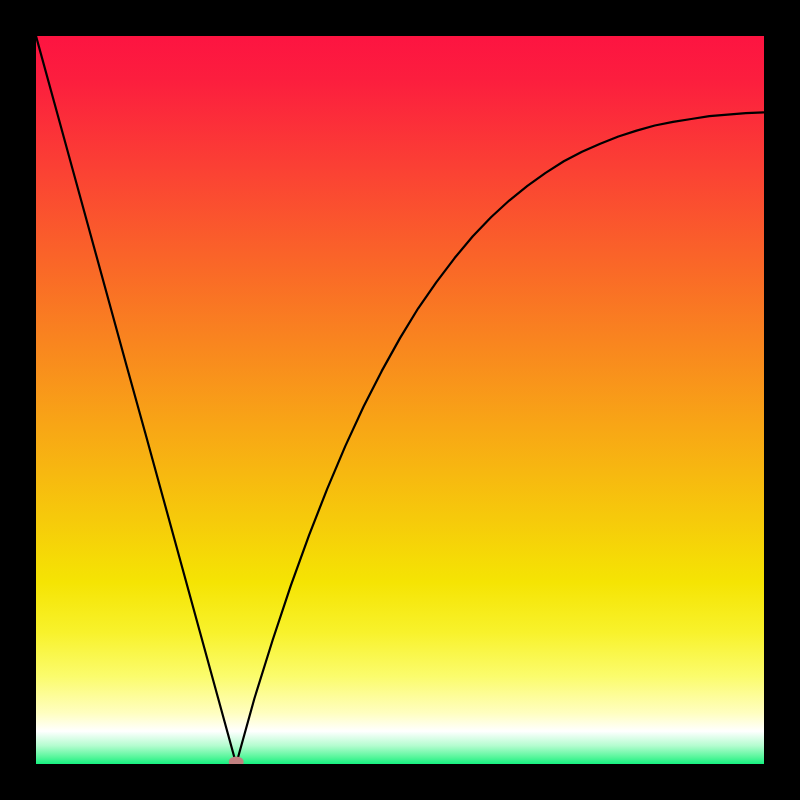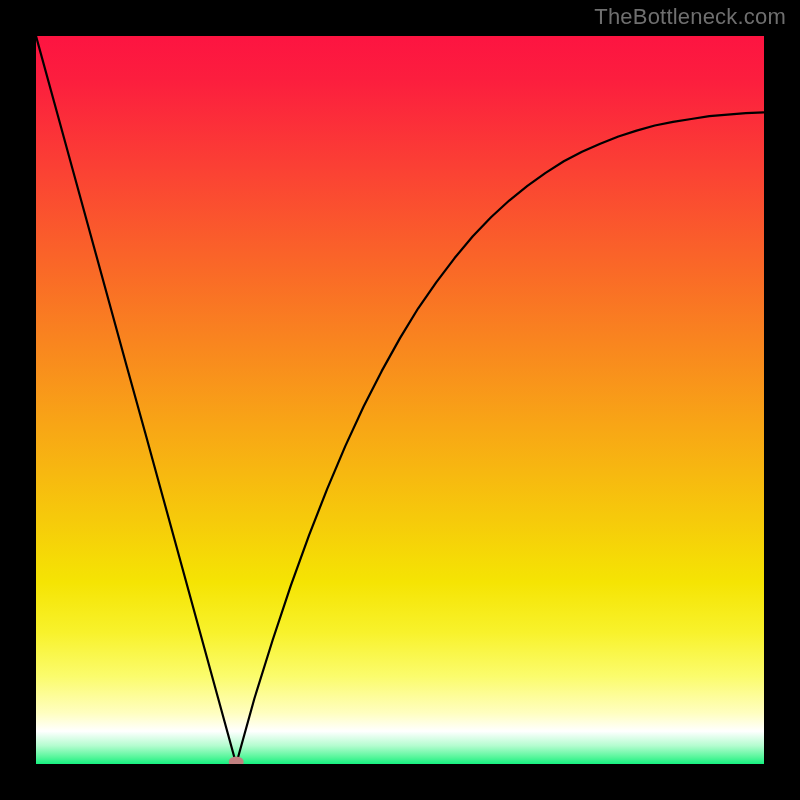--- a/index.html
+++ b/index.html
@@ -34,21 +34,20 @@
     font-size: 22px;
     font-weight: 500;
     letter-spacing: 0.2px;
     user-select: none;
   }
 </style>
 </head>
 <body>
 
 <div class="frame">
-  <div class="watermark">TheBottleneck.com</div>
   <svg class="plot" viewBox="0 0 728 728" preserveAspectRatio="none">
     <defs>
       <linearGradient id="bg-grad" x1="0" y1="0" x2="0" y2="1">
           <stop offset="0.00%" stop-color="#fd1441"></stop>
           <stop offset="6.00%" stop-color="#fc1e3e"></stop>
           <stop offset="18.00%" stop-color="#fb4034"></stop>
           <stop offset="30.00%" stop-color="#fa6329"></stop>
           <stop offset="42.00%" stop-color="#f9851f"></stop>
           <stop offset="54.00%" stop-color="#f8a715"></stop>
           <stop offset="66.00%" stop-color="#f6c90b"></stop>

